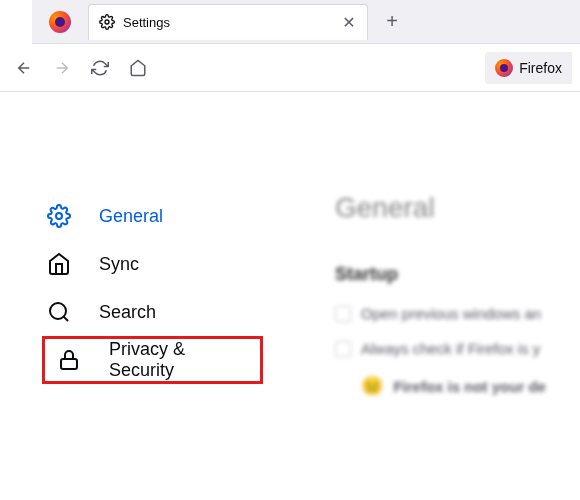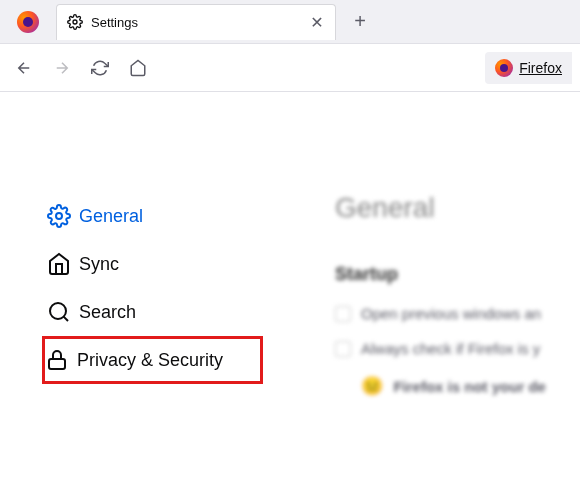--- a/index.html
+++ b/index.html
@@ -1,46 +1,46 @@
 <!DOCTYPE html>
 <html><head>
   <meta charset="utf-8">
   <style>
     * { margin: 0; padding: 0; box-sizing: border-box; }
     body { font-family: -apple-system, BlinkMacSystemFont, "Segoe UI", sans-serif; background: #fff; width: 580px; height: 500px; overflow: hidden; }
     
-    .tab-strip { height: 44px; background: #f0f0f4; display: flex; align-items: center; padding-left: 8px; border-bottom: 1px solid #e0e0e6; }
+    .tab-strip { height: 44px; background: #f0f0f4; display: flex; align-items: center; padding-left: 8px; border-bottom: 1px solid #e0e0e6; margin-left: 32px; }
     .app-icon { width: 40px; display: flex; align-items: center; justify-content: center; }
     .firefox-logo { width: 22px; height: 22px; border-radius: 50%; background: radial-gradient(circle at 30% 30%, #ff9500 0%, #ff5722 40%, #9c27b0 90%); position: relative; }
     .firefox-logo::after { content: ''; position: absolute; width: 10px; height: 10px; border-radius: 50%; background: #4a148c; left: 6px; top: 6px; }
     
     .tab { background: #fff; height: 36px; min-width: 280px; border-radius: 4px 4px 0 0; display: flex; align-items: center; padding: 0 10px; margin-left: 8px; border: 1px solid #d7d7db; border-bottom: none; }
     .tab-icon { width: 16px; height: 16px; margin-right: 8px; display: flex; align-items: center; justify-content: center; }
     .tab-label { flex: 1; font-size: 13px; color: #0c0c0d; }
     .tab-close { width: 16px; height: 16px; display: flex; align-items: center; justify-content: center; cursor: pointer; font-size: 16px; color: #5b5b66; }
     .new-tab { width: 28px; height: 28px; display: flex; align-items: center; justify-content: center; margin-left: 10px; cursor: pointer; font-size: 20px; color: #5b5b66; border-radius: 4px; }
     
     .toolbar { height: 48px; display: flex; align-items: center; padding: 0 8px; border-bottom: 1px solid #e0e0e6; gap: 6px; }
     .nav-btn { width: 32px; height: 32px; display: flex; align-items: center; justify-content: center; border-radius: 4px; color: #5b5b66; }
     .nav-btn svg { width: 18px; height: 18px; }
     .nav-btn.disabled { opacity: 0.4; }
     
     .url-area { margin-left: auto; display: flex; align-items: center; height: 36px; }
     .url-identity { display: flex; align-items: center; background: #f0f0f4; padding: 0 10px; height: 32px; border-radius: 4px 0 0 4px; gap: 6px; }
     .url-identity .firefox-logo { width: 18px; height: 18px; }
     .url-identity .firefox-logo::after { width: 8px; height: 8px; left: 5px; top: 5px; }
-    .url-identity-label { font-size: 14px; color: #0c0c0d; text-decoration: underline; }
+    .url-identity-label { font-size: 14px; color: #0c0c0d; }
     .url-text { padding: 0 8px; font-size: 14px; color: #5b5b66; height: 32px; display: flex; align-items: center; background: #f9f9fb; }
     
     .content { display: flex; height: calc(500px - 92px); }
     
     .sidebar { width: 295px; padding: 100px 35px 0 45px; }
-    .sidebar-item { display: flex; align-items: center; height: 48px; gap: 8px; cursor: pointer; font-size: 18px; color: #0c0c0d; padding: 0 2px;}
+    .sidebar-item { display: flex; align-items: center; height: 48px; gap: 28px; cursor: pointer; font-size: 18px; color: #0c0c0d; padding: 0 2px;}
     .sidebar-item.active { color: #0060df; }
-    .sidebar-item.highlighted { border: 3px solid #e21b1b; padding: 0; margin: 0 -3px; }
+    .sidebar-item.highlighted { border: 3px solid #e21b1b; padding: 12px; margin: 0 -3px; }
     .sidebar-icon { width: 24px; height: 24px; display: flex; align-items: center; justify-content: center; flex-shrink: 0; }
     .sidebar-item.active .sidebar-icon svg { stroke: #0060df; fill: none; }
     .sidebar-icon svg { stroke: #0c0c0d; fill: none; stroke-width: 2; }
     
     .main { flex: 1; padding: 100px 0 0 40px; overflow: hidden; filter: blur(2px); color: #5b5b66; }
     .main h1 { font-size: 28px; font-weight: 400; color: #888; margin-bottom: 40px; }
     .main h2 { font-size: 18px; font-weight: 600; color: #333; margin-bottom: 20px; }
     .check-row { display: flex; align-items: center; gap: 10px; margin-bottom: 18px; font-size: 15px; white-space: nowrap; }
     .checkbox { width: 16px; height: 16px; border: 1px solid #ccc; border-radius: 2px; flex-shrink: 0; }
     .status-row { display: flex; align-items: center; gap: 10px; margin-left: 26px; font-size: 15px; font-weight: 600; white-space: nowrap; }

